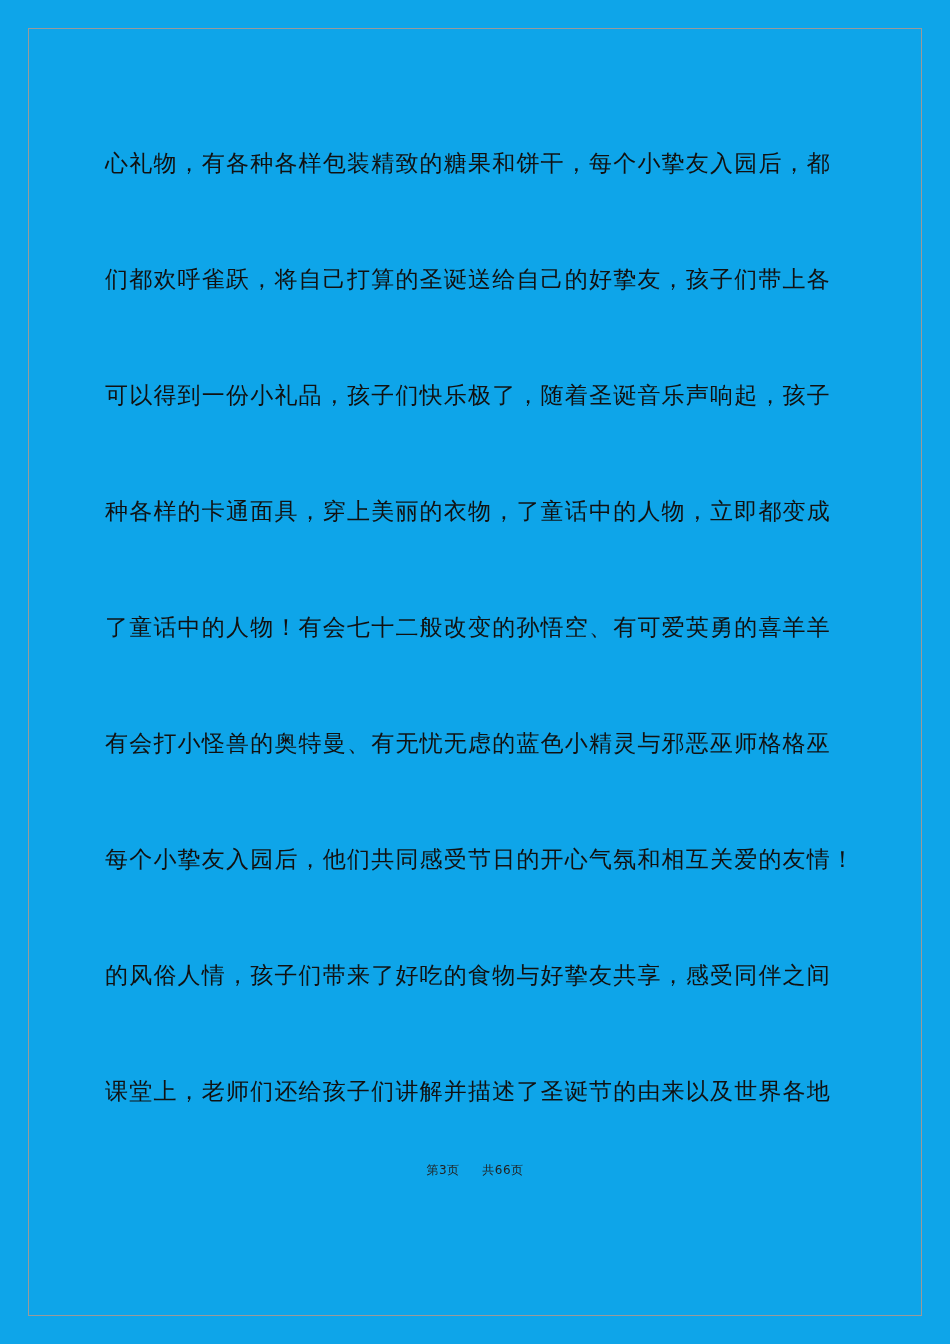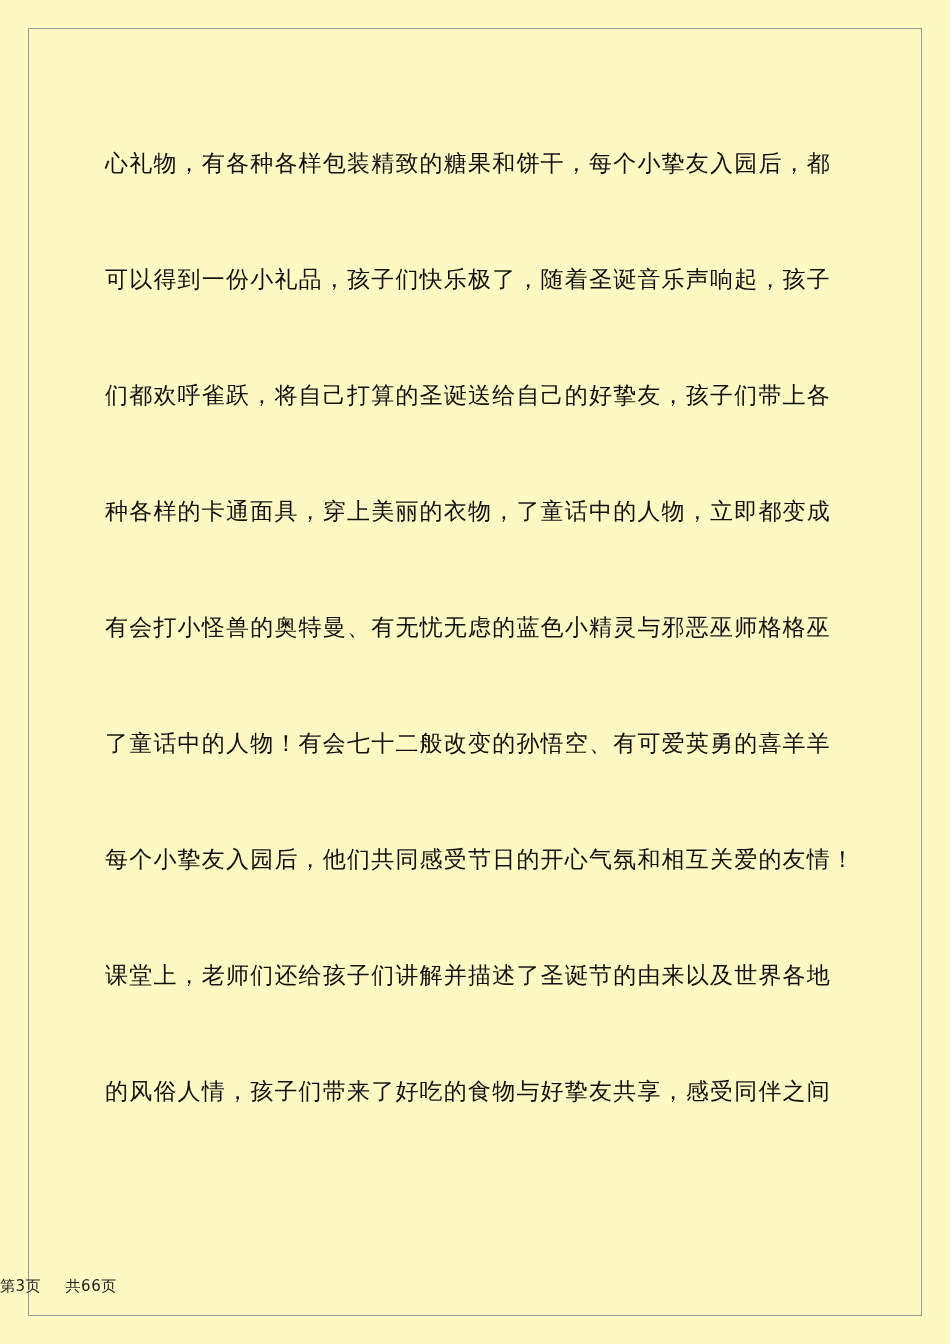--- a/index.html
+++ b/index.html
@@ -7,21 +7,21 @@
     padding: 0;
     background: #ffffff;
   }
   body {
     font-family: "DejaVu Sans", sans-serif;
   }
   .page {
     position: relative;
     width: 950px;
     height: 1344px;
-    background: #fef9c3;
+    background: #0ea5e9;
     box-sizing: border-box;
     overflow: hidden;
   }
   .page-border {
     position: absolute;
     left: 28px;
     top: 28px;
     width: 894px;
     height: 1288px;
     border: 1px solid #9a9a9a;
@@ -42,50 +42,51 @@
     letter-spacing: 1.2px;
     text-align: justify;
     text-align-last: left;
     margin: 0;
     white-space: nowrap;
   }
   .footer {
     position: absolute;
     left: 0;
     right: 0;
-    top: 1277px;
+    top: 1162px;
+    text-align: center;
     font-family: "DejaVu Sans", sans-serif;
-    font-size: 15px;
+    font-size: 12px;
     color: #222222;
     letter-spacing: 0.5px;
   }
   .footer span {
     display: inline-block;
   }
   .footer .sep {
     display: inline-block;
     width: 14px;
   }
 </style>
 </head>
 <body>
 
 <div class="page">
   <div class="page-border"></div>
 
   <div class="content">
     <p class="para">心礼物，有各种各样包装精致的糖果和饼干，每个小挚友入园后，都</p>
+    <p class="para">们都欢呼雀跃，将自己打算的圣诞送给自己的好挚友，孩子们带上各</p>
     <p class="para">可以得到一份小礼品，孩子们快乐极了，随着圣诞音乐声响起，孩子</p>
-    <p class="para">们都欢呼雀跃，将自己打算的圣诞送给自己的好挚友，孩子们带上各</p>
     <p class="para">种各样的卡通面具，穿上美丽的衣物，了童话中的人物，立即都变成</p>
+    <p class="para">了童话中的人物！有会七十二般改变的孙悟空、有可爱英勇的喜羊羊</p>
     <p class="para">有会打小怪兽的奥特曼、有无忧无虑的蓝色小精灵与邪恶巫师格格巫</p>
-    <p class="para">了童话中的人物！有会七十二般改变的孙悟空、有可爱英勇的喜羊羊</p>
     <p class="para">每个小挚友入园后，他们共同感受节日的开心气氛和相互关爱的友情！</p>
+    <p class="para">的风俗人情，孩子们带来了好吃的食物与好挚友共享，感受同伴之间</p>
     <p class="para">课堂上，老师们还给孩子们讲解并描述了圣诞节的由来以及世界各地</p>
-    <p class="para">的风俗人情，孩子们带来了好吃的食物与好挚友共享，感受同伴之间</p>
   </div>
 
   <div class="footer">
     <span>第3页</span>
     <span class="sep"></span>
     <span>共66页</span>
   </div>
 </div>
 
 </body></html>

